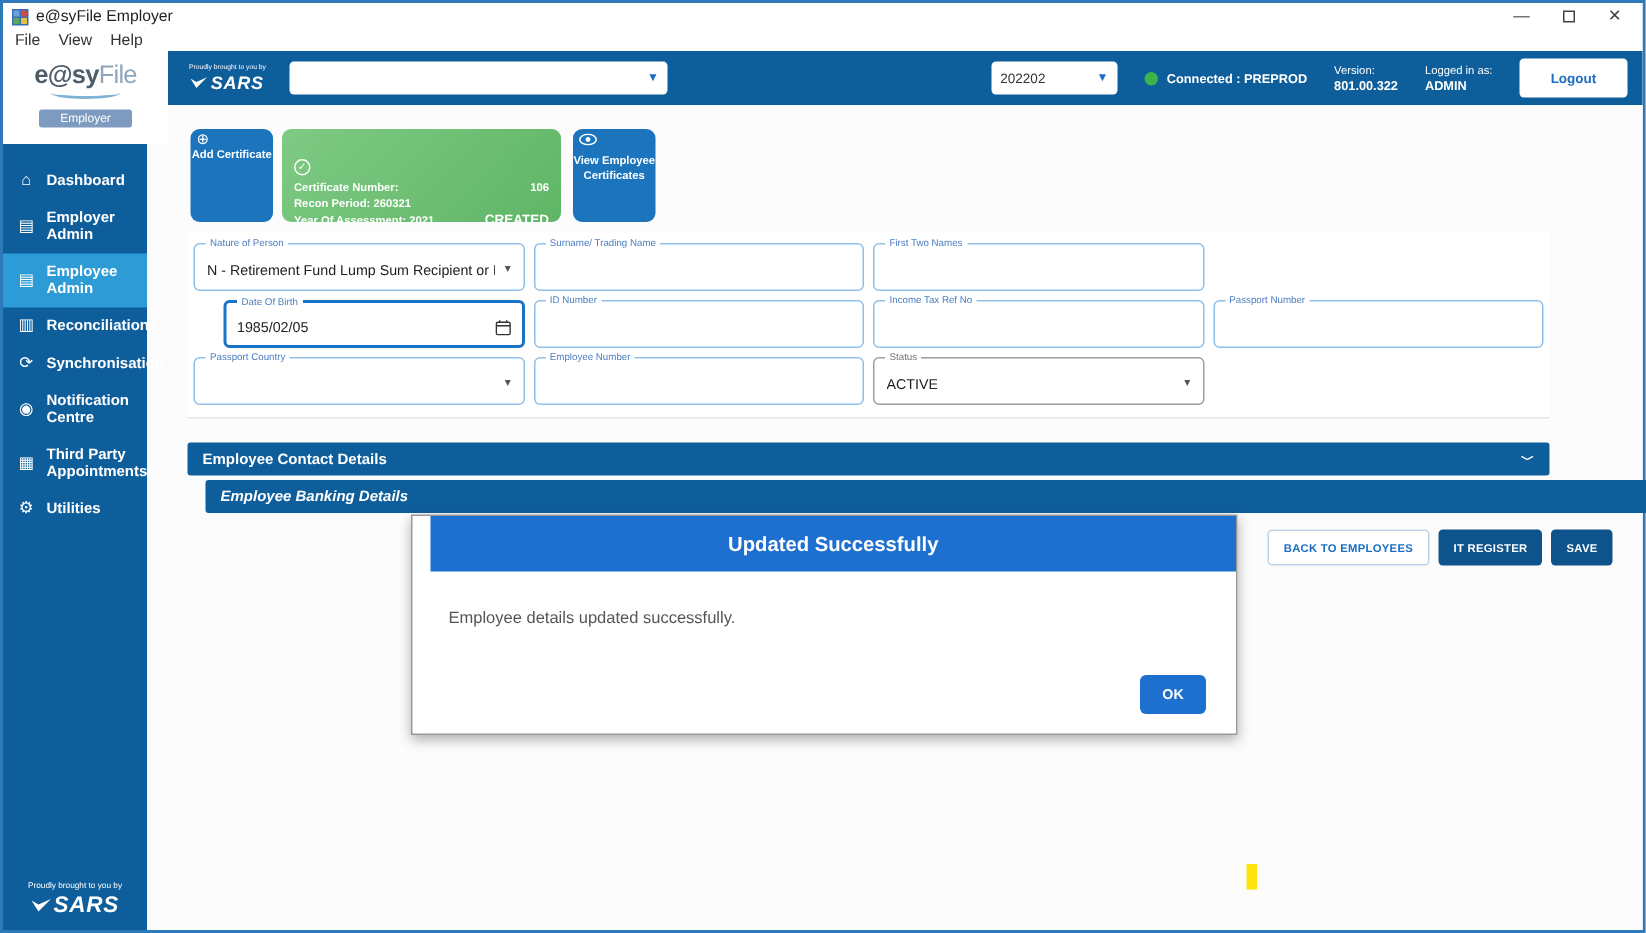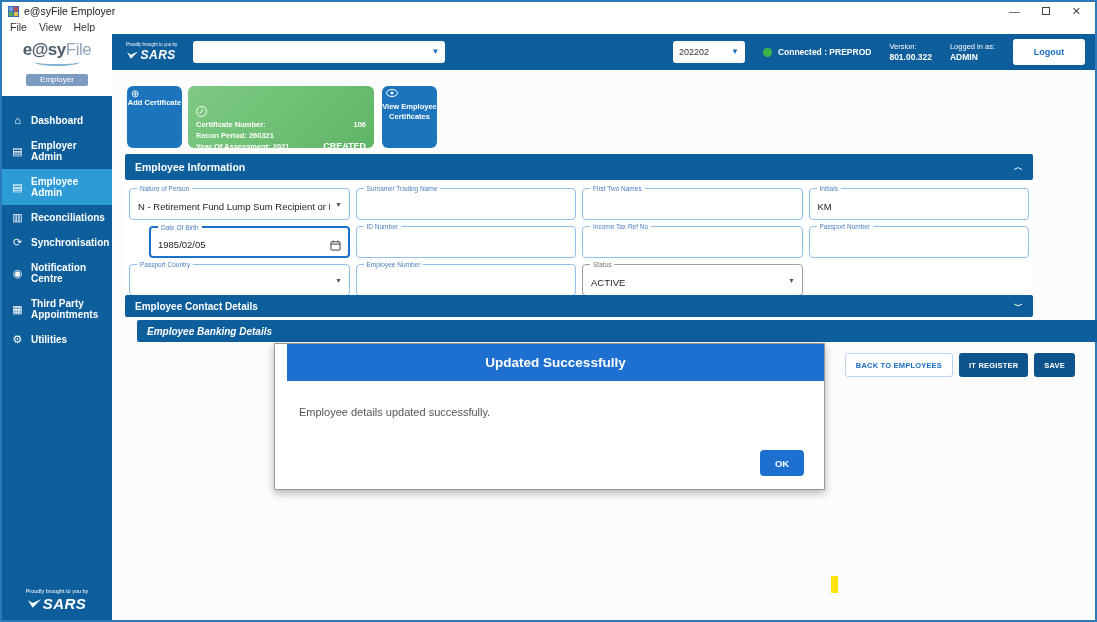--- a/index.html
+++ b/index.html
@@ -16,21 +16,21 @@
   .maxbox { width:8px; height:8px; border:1px solid #444; display:inline-block; }
 
   
   .menubar { position:absolute; left:0; top:18px; right:0; height:14px; background:#fff; display:flex; align-items:center; gap:12px; padding:0 8px; }
   .menubar span { font-size:10.5px; color:#333; }
 
   
   .app { position:absolute; left:0; top:32px; right:0; bottom:0; background:#fbfbfb; }
 
   
-  .sidebar { position:absolute; left:0; top:0; bottom:0; width:110px; background:#0f5e9c; }
+  .sidebar { position:absolute; left:0; top:0; bottom:0; width:96px; background:#0f5e9c; }
   .logo-panel { position:absolute; left:0; top:-2px; width:110px; height:64px; background:#fff; padding-top:8px; text-align:center; }
   .logo-line { font-size:17px; letter-spacing:-0.5px; }
   .logo-easy { color:#4e5d6c; font-weight:bold; }
   .logo-file { color:#8fa6bd; }
   .logo-swoosh { width:46px; height:8px; border-bottom:2px solid #7fb3d4; border-radius:50%; margin:-2px auto 2px; }
   .logo-badge { display:inline-block; background:#7d9bbf; color:#fff; font-size:8px; padding:1px 14px 2px; border-radius:2px; }
   .nav { position:absolute; top:74px; left:0; right:0; }
   .nav-item { display:flex; align-items:center; gap:7px; padding:7px 4px 7px 9px; color:#fff; font-size:10px; font-weight:bold; line-height:11px; cursor:pointer; }
   .nav-item.selected { background:#2d9bd5; }
   .nav-ico { width:13px; min-width:13px; font-size:11px; text-align:center; font-weight:normal; }
@@ -39,21 +39,21 @@
   .sars-logo { display:flex; align-items:center; justify-content:center; gap:2px; font-size:15px; font-style:italic; font-weight:bold; letter-spacing:0.5px; }
 
   
   .header { position:absolute; left:110px; top:0; right:0; height:36px; background:#0f5e9c; display:flex; align-items:center; }
   .hdr-sars { color:#fff; margin-left:14px; text-align:center; }
   .hdr-sars .side-tag { font-size:4.5px; }
   .hdr-sars .sars-logo { font-size:12px; }
   .hdr-select { position:relative; width:252px; height:22px; background:#fff; border-radius:3px; margin-left:16px; font-size:10px; color:#333; padding:5px 18px 0 8px; }
   .caret { position:absolute; right:6px; top:6px; font-size:8px; color:#1b6ec2; }
   .hdr-right { margin-left:auto; display:flex; align-items:center; gap:18px; padding-right:10px; }
-  .period-select { position:relative; width:72px; height:22px; background:#fff; border-radius:3px; font-size:9px; color:#333; padding:6px 16px 0 6px; }
+  .period-select { position:relative; width:84px; height:22px; background:#fff; border-radius:3px; font-size:9px; color:#333; padding:6px 16px 0 6px; }
   .conn { display:flex; align-items:center; gap:6px; color:#fff; font-size:8.5px; font-weight:bold; }
   .dot { width:9px; height:9px; border-radius:50%; background:#3bb54a; }
   .stack { color:#fff; line-height:10px; }
   .stack .lbl { font-size:7.5px; } .stack .val { font-size:8.5px; font-weight:bold; }
   .logout-btn { background:#fff; color:#1b6ec2; font-size:9px; font-weight:bold; border:none; border-radius:3px; width:72px; height:26px; cursor:pointer; }
 
   
   .content { position:absolute; left:110px; top:36px; right:0; bottom:0; background:#fcfcfc; }
 
   
@@ -246,42 +246,34 @@
             <svg width="12" height="8" viewBox="0 0 12 8">
                 <ellipse cx="6" cy="4" rx="5.5" ry="3.5" fill="none" stroke="#fff"></ellipse>
                 <circle cx="6" cy="4" r="1.6" fill="#fff"></circle>
               </svg>
           </span>
           <span>View Employee Certificates</span>
         </div>
       </div>
 
       <div class="panel">
-        <div class="sec-bar">
-          <span>Employee Information</span>
-          <span class="chev">︿</span>
-        </div>
         <div class="panel-body" id="form-body">
             <div class="fgrid">
               <div class="field f-select">
                 <label>Nature of Person</label>
                 <span class="fval">N - Retirement Fund Lump Sum Recipient or Pensioner or...</span>
                 <span class="fcaret">▾</span>
               </div>
               <div class="field">
                 <label>Surname/ Trading Name</label>
                 <span class="fval"></span>
               </div>
               <div class="field">
                 <label>First Two Names</label>
                 <span class="fval"></span>
-              </div>
-              <div class="field">
-                <label>Initials</label>
-                <span class="fval">KM</span>
               </div>
             </div>
             <div class="fgrid">
               <div class="field f-date">
                 <label>Date Of Birth</label>
                 <span class="fval">1985/02/05</span>
                 <span class="cal-ico"><svg width="11" height="11" viewBox="0 0 12 12">
                     <rect x="1" y="2" width="10" height="9" rx="1" fill="none" stroke="#333"></rect>
                     <line x1="1" y1="4.5" x2="11" y2="4.5" stroke="#333"></line>
                     <line x1="3.5" y1="0.5" x2="3.5" y2="2.5" stroke="#333"></line>

